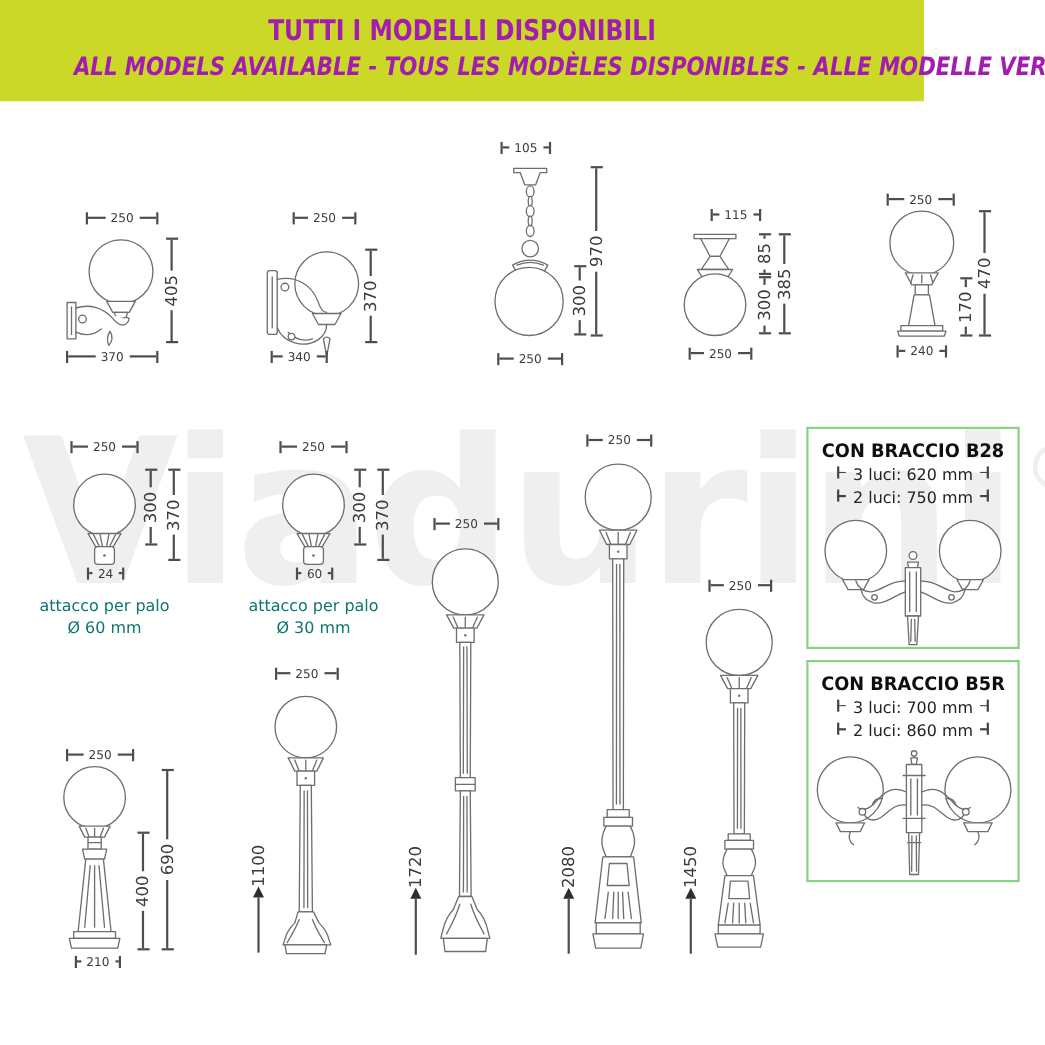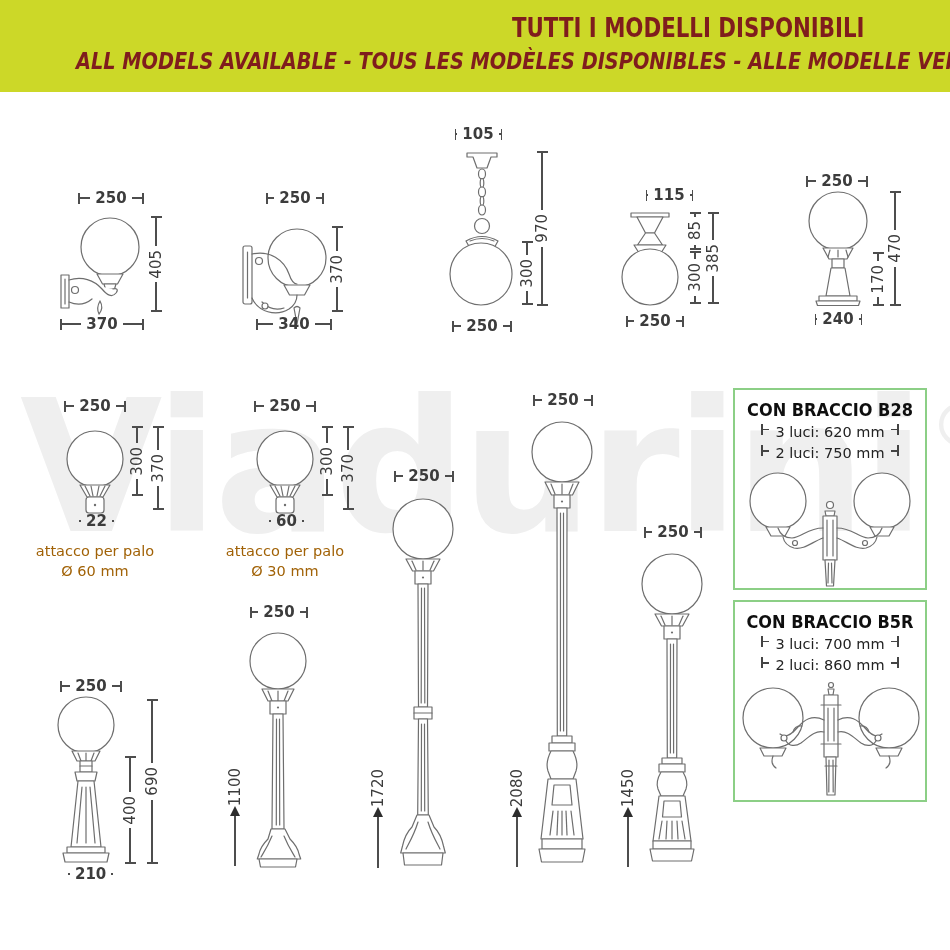--- a/index.html
+++ b/index.html
@@ -1,49 +1,49 @@
 <!DOCTYPE html>
 <html><head>
 <meta charset="utf-8">
 <style>
   *{margin:0;padding:0;box-sizing:border-box}
   html,body{background:#fff}
   body{font-family:"DejaVu Sans","Liberation Sans",sans-serif;color:#222}
   #stage{position:relative;width:950px;height:950px;background:#fff;overflow:hidden}
 
   
-  .header{position:absolute;left:0;top:0;width:950px;height:92px;background:#ccd828;z-index:5;text-align:right;color:#7f1d1d}
+  .header{position:absolute;left:0;top:0;width:840px;height:92px;background:#ccd828;z-index:5;text-align:center;color:#a21caf}
   .header .t1{margin-top:13px;font-size:26px;font-weight:bold;transform:scaleX(.82);white-space:nowrap}
   .header .t2{margin-top:5px;font-size:23px;font-weight:bold;font-style:italic;transform:scaleX(.84);white-space:nowrap}
 
   
   .watermark{position:absolute;left:20px;top:375px;z-index:1;font-size:184px;font-weight:bold;color:#efefef;letter-spacing:-4px;white-space:nowrap;line-height:1}
   .watermark .reg{font-size:58px;position:relative;top:-85px;margin-left:10px;letter-spacing:0}
 
   svg.lamp{position:absolute;z-index:2;overflow:visible}
 
   
   .hdim{position:absolute;z-index:3;display:flex;align-items:center;height:16px;color:#3c3c3c}
   .hdim i{display:block;width:1.6px;height:11px;background:#4d4d4d}
   .hdim b{display:block;flex:1;height:1.6px;background:#4d4d4d;min-width:2px}
-  .hdim span{font-size:15px;font-weight:bold;padding:0 5px;line-height:1;white-space:nowrap}
+  .hdim span{font-size:11px;font-weight:normal;padding:0 5px;line-height:1;white-space:nowrap}
 
   
   .vdim{position:absolute;z-index:3;display:flex;flex-direction:column;align-items:center;width:22px;color:#3c3c3c}
   .vdim i{display:block;height:1.6px;width:11px;background:#4d4d4d}
   .vdim b{display:block;flex:1;width:1.6px;background:#4d4d4d;min-height:1px}
   .vdim span{font-size:15px;writing-mode:vertical-rl;transform:rotate(180deg);padding:4px 0;line-height:1;white-space:nowrap}
 
   
   .hgt{position:absolute;z-index:3;display:flex;flex-direction:column;align-items:center;width:22px;color:#3c3c3c}
   .hgt span{font-size:15px;writing-mode:vertical-rl;transform:rotate(180deg);line-height:1;padding-bottom:6px;white-space:nowrap}
   .hgt .arr{width:0;height:0;border-left:5px solid transparent;border-right:5px solid transparent;border-bottom:10px solid #2d2d2d}
   .hgt b{display:block;flex:1;width:1.6px;background:#4d4d4d}
 
-  .cap{position:absolute;z-index:3;width:140px;text-align:center;font-size:14.5px;color:#a16207;line-height:1.35}
+  .cap{position:absolute;z-index:3;width:140px;text-align:center;font-size:14.5px;color:#0f766e;line-height:1.35}
 
   
   .gbox{position:absolute;z-index:2;width:194px;height:202px;border:2px solid #8ccf86;background:transparent}
   .gbox .bt{margin-top:10px;text-align:center;font-size:17px;font-weight:bold;color:#0e0e0e;transform:scaleX(.95);white-space:nowrap}
   .gbox .lrow{display:flex;justify-content:center;margin-top:4px;font-size:14.5px;color:#222}
   .gbox .lrow:first-of-type{margin-top:9px}
   .gbox .lrow span{padding:0 6px;line-height:1.2}
   .gbox .lrow .tk{position:relative;display:block;width:8px;height:11px}
   .gbox .lrow .tk::before{content:"";position:absolute;top:0;bottom:0;width:1.5px;background:#444}
   .gbox .lrow .tk::after{content:"";position:absolute;top:4.7px;height:1.5px;width:8px;background:#444}
@@ -115,21 +115,21 @@
     <circle cx="25" cy="90" r="3" fill="#fff"></circle>
     <path d="M54,92 q3,-3 6,0 l-3,16 Z" fill="#fff"></path>
   </svg>
   <div class="vdim" style="left:326px;top:226px;height:86px">
       <i></i>
       <b></b>
       <span>370</span>
       <b></b>
       <i></i>
     </div>
-  <div class="hdim" style="left:256px;top:316px;width:76px">
+  <div class="hdim" style="left:246px;top:316px;width:52px">
       <i></i>
       <b></b>
       <span>340</span>
       <b></b>
       <i></i>
     </div>
 
   <div class="hdim" style="left:455px;top:126px;width:46px">
       <i></i>
       <b></b>
@@ -267,21 +267,21 @@
     <line x1="21" y1="58" x2="26" y2="68"></line>
       <line x1="27" y1="58" x2="29" y2="68"></line>
       <line x1="35" y1="58" x2="33" y2="68"></line>
       <line x1="41" y1="58" x2="36" y2="68"></line>
     <rect x="22" y="69" width="18" height="16" rx="3" fill="#fff"></rect>
     <circle cx="31" cy="77" r="1.2" fill="#6e6e6e" stroke="none"></circle>
   </svg>
   <div class="hdim" style="left:79px;top:513px;width:34px">
       <i></i>
       <b></b>
-      <span>22</span>
+      <span>24</span>
       <b></b>
       <i></i>
     </div>
   <div class="vdim" style="left:126px;top:426px;height:70px">
       <i></i>
       <b></b>
       <span>300</span>
       <b></b>
       <i></i>
     </div>

